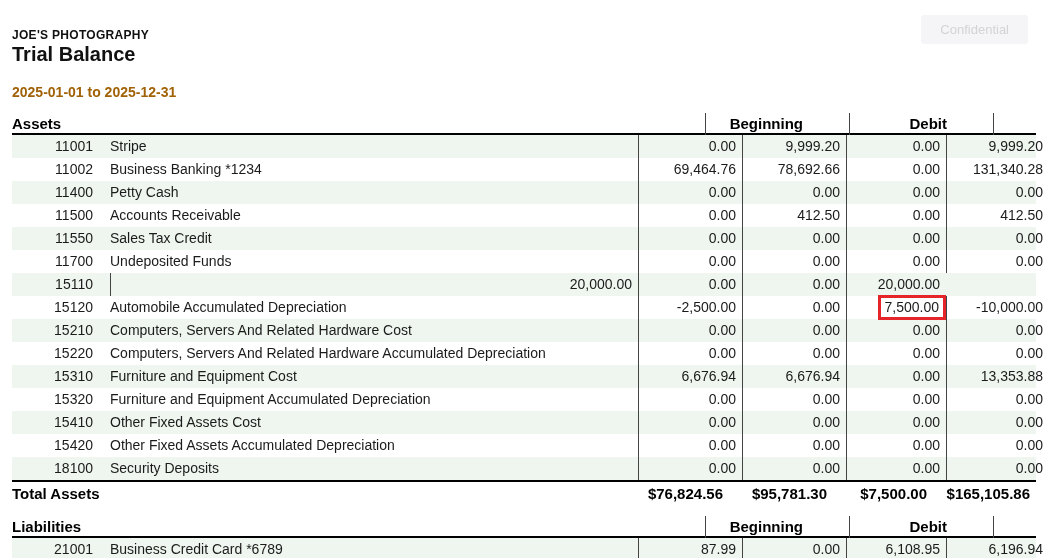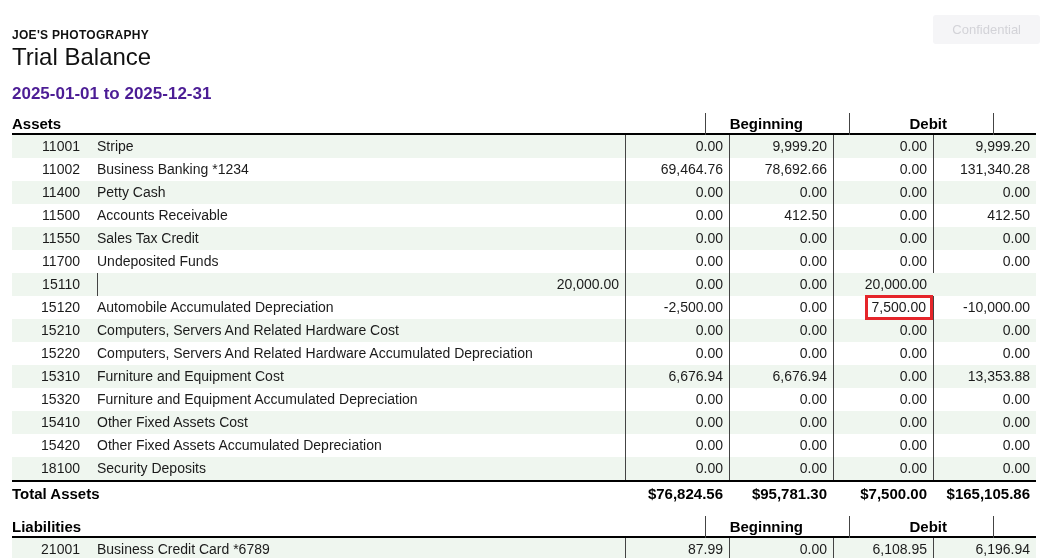--- a/index.html
+++ b/index.html
@@ -9,53 +9,53 @@
     font-family:"Liberation Sans", sans-serif;
     color:#1b1b1b;
   }
 
   
   .company {
     position:absolute; left:12px; top:28px;
     font-size:12px; font-weight:bold; letter-spacing:.3px; color:#111;
   }
   .confidential {
-    position:absolute; right:4px; top:15px;
+    position:absolute; right:16px; top:15px;
     height:29px; padding:0 19px;
     display:flex; align-items:center; justify-content:center;
     background:var(--confidential_bg, #f5f5f7);
     color:var(--confidential_text, #d3d3d8);
     font-size:13px; border-radius:3px;
   }
   .title {
     position:absolute; left:12px; top:43px;
-    font-size:24px; font-weight:normal; color:#111;
+    font-size:20px; font-weight:bold; color:#111;
   }
   .daterange {
     position:absolute; left:12px; top:84px;
-    font-size:17px; font-weight:bold; color:#4c1d95;
+    font-size:14px; font-weight:bold; color:#a16207;
   }
 
   
   .table { position:absolute; left:12px; top:113px; width:1024px; }
 
   .grid-row {
     display:grid;
     grid-template-columns:85px 528px 104px 104px 100px 103px;
   }
 
   .hdr {
     height:22px; line-height:22px;
     border-bottom:2px solid #000;
     font-weight:bold; font-size:15px; color:#000;gap:40px;
   }
   .hdr .section-label { grid-column:1 / 3; }
   .col-h { text-align:right; padding-right:6px; border-left:1px solid var(--divider, #444); }
 
-  .row { height:23px; line-height:23px; font-size:14px; }
+  .row { height:23px; line-height:23px; font-size:14px;padding-left:13px; }
   .rows > .row:nth-child(odd) { background:var(--row_alt, #eff6ef); }
 
   .cell-acct { text-align:right; padding-right:17px; }
   .cell-name { white-space:nowrap; overflow:visible; }
   .cell-num  { text-align:right; padding-right:6px; border-left:1px solid var(--divider, #444); }
 
   .total {
     height:24px; line-height:24px;
     border-top:2px solid #000;
     font-weight:bold; font-size:15px; color:#000;

